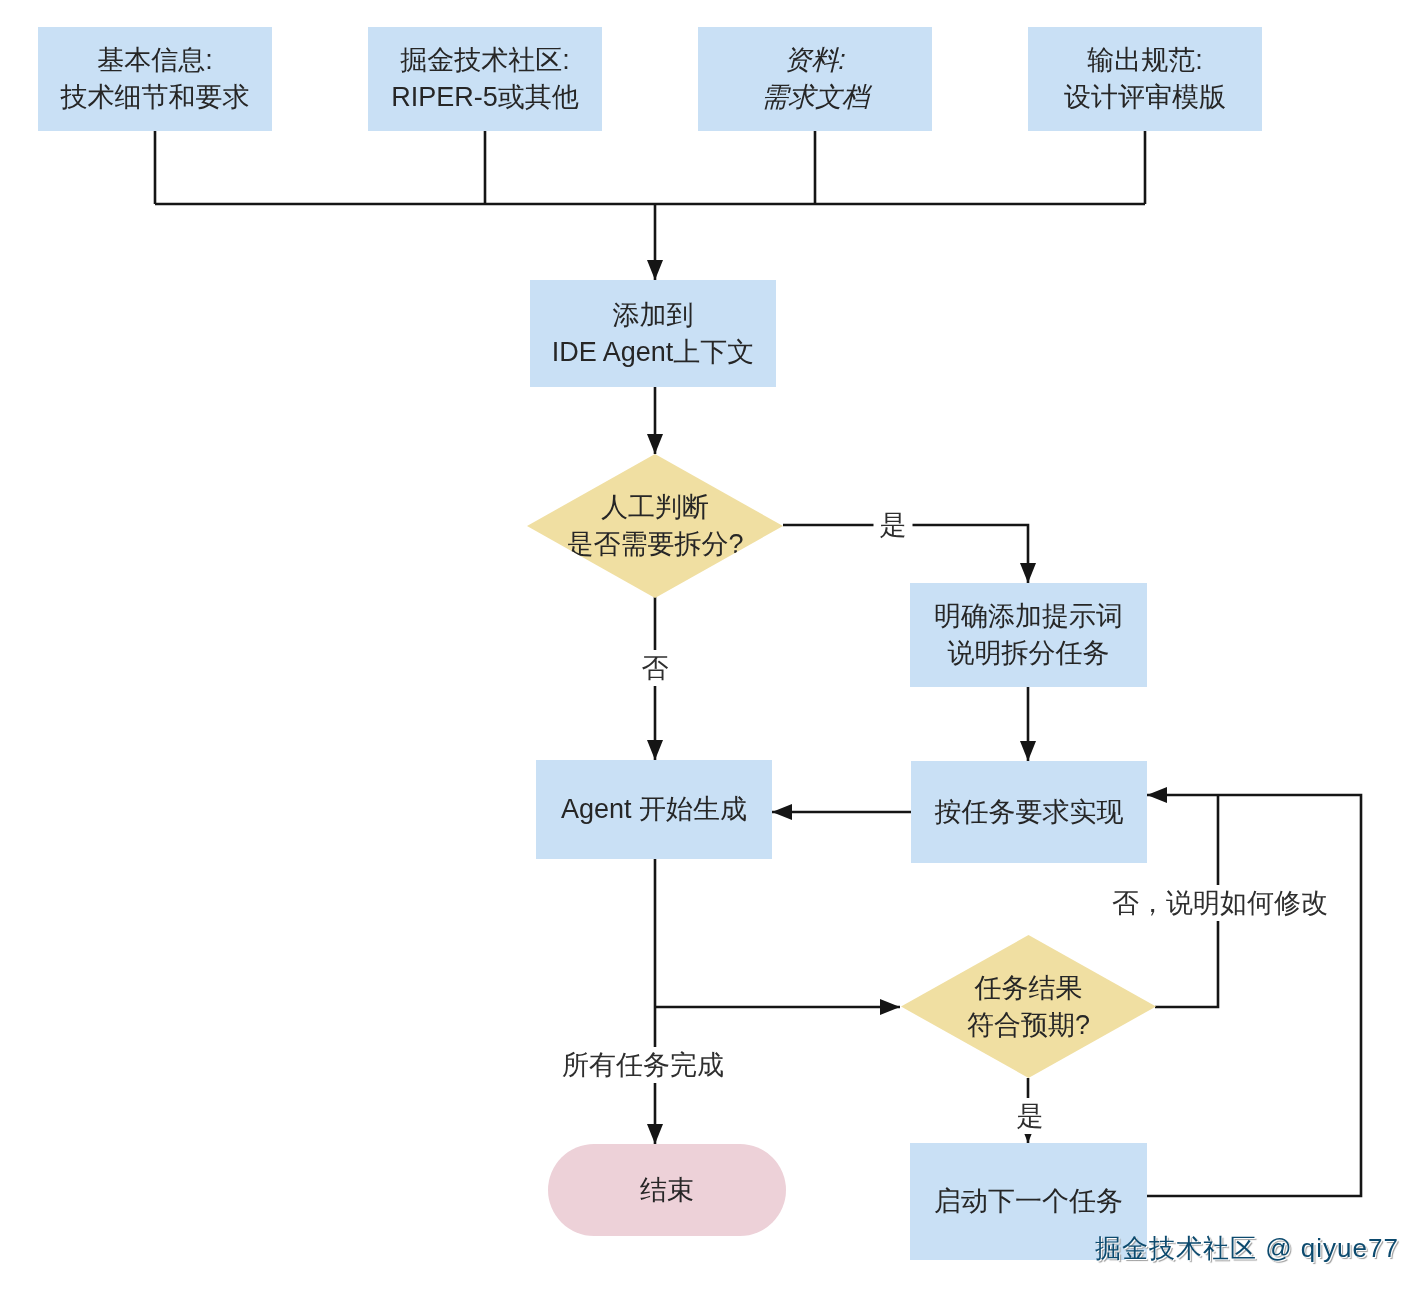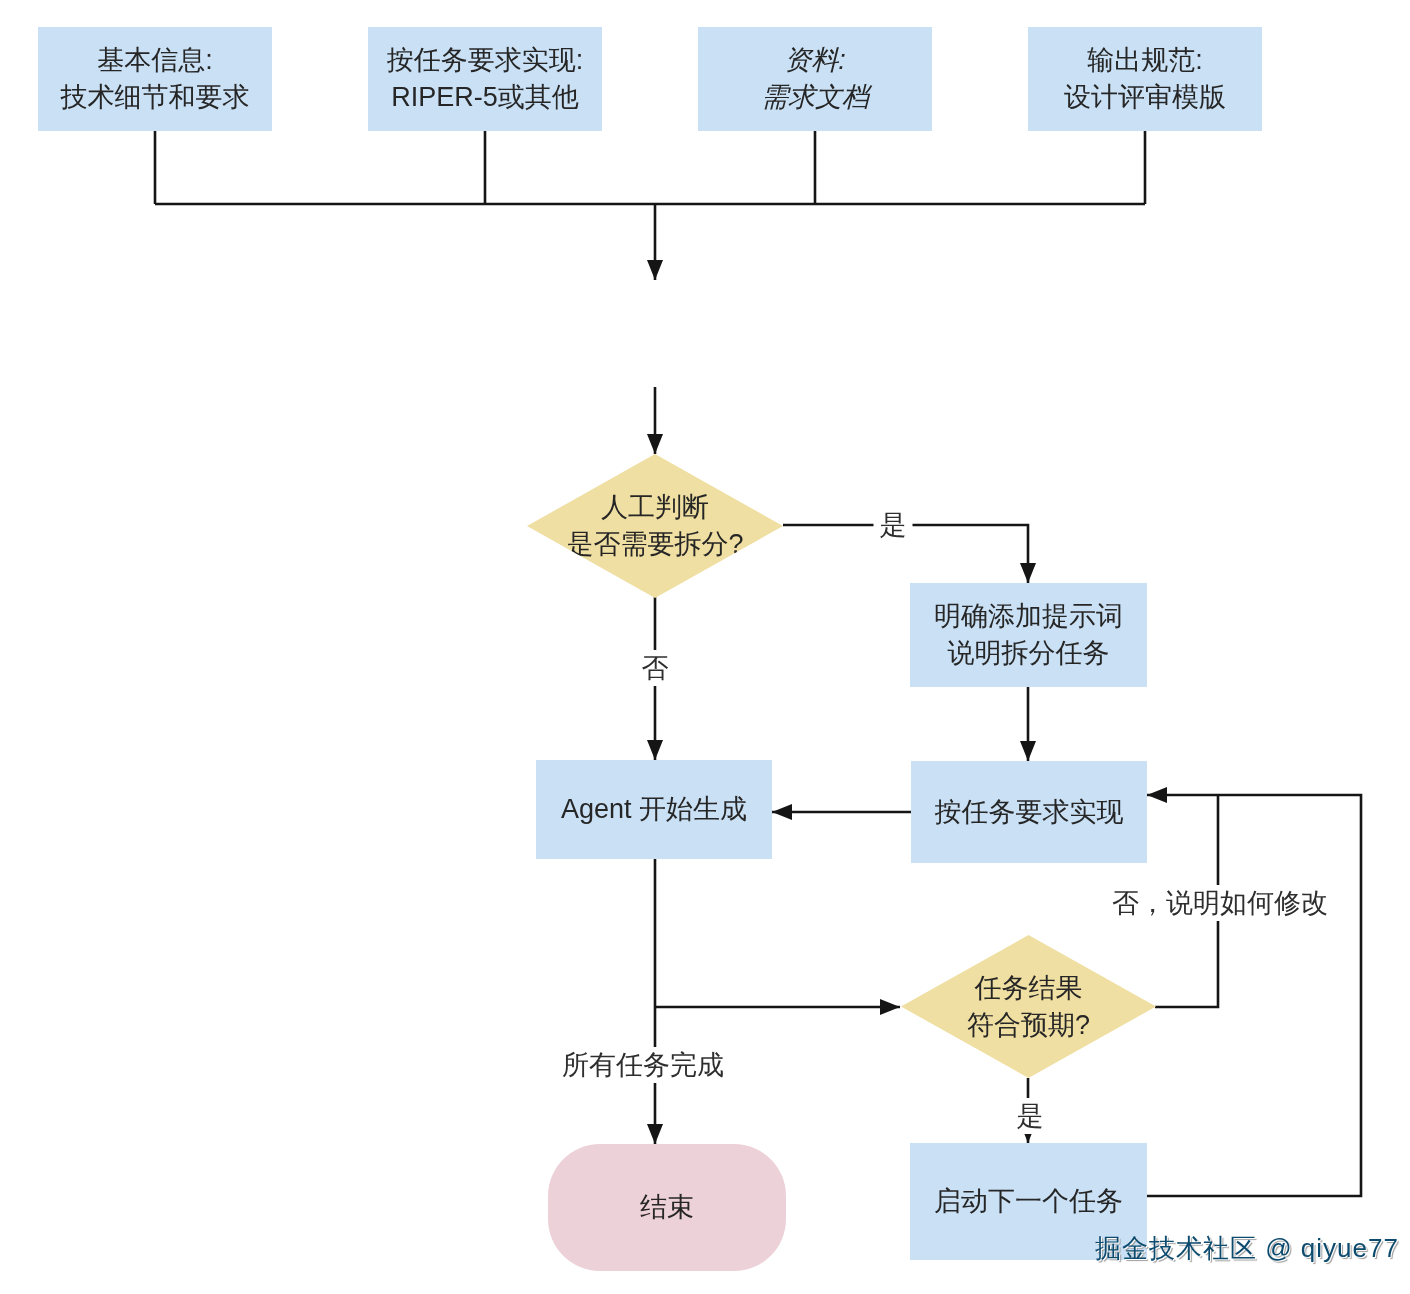--- a/index.html
+++ b/index.html
@@ -69,32 +69,36 @@
     <path d="M655,859 V1144" marker-end="url(#arrow)"></path>
     <path d="M655,1007 H900" marker-end="url(#arrow)"></path>
     <path d="M1028,1078 V1143" marker-end="url(#arrow)"></path>
   </svg>
 
   <div class="node blue" style="left:38px;top:27px;width:234px;height:104px;">
     <span>基本信息:</span>
     <span>技术细节和要求</span>
   </div>
   <div class="node blue" style="left:368px;top:27px;width:234px;height:104px;">
-    <span>按任务要求实现:</span>
+    <span>掘金技术社区:</span>
     <span>RIPER-5或其他</span>
   </div>
   <div class="node blue" style="left:698px;top:27px;width:234px;height:104px;font-style:italic;">
     <span>资料:</span>
     <span>需求文档</span>
   </div>
   <div class="node blue" style="left:1028px;top:27px;width:234px;height:104px;">
     <span>输出规范:</span>
     <span>设计评审模版</span>
   </div>
 
+  <div class="node blue" style="left:530px;top:280px;width:246px;height:107px;">
+    <span>添加到</span>
+    <span>IDE Agent上下文</span>
+  </div>
 
   <div class="node diamond" style="left:527px;top:454px;width:256px;height:144px;">
     <span>人工判断</span>
     <span>是否需要拆分?</span>
   </div>
 
   <div class="node blue" style="left:910px;top:583px;width:237px;height:104px;">
     <span>明确添加提示词</span>
     <span>说明拆分任务</span>
   </div>
@@ -109,21 +113,21 @@
 
   <div class="node diamond" style="left:901px;top:935px;width:255px;height:143px;">
     <span>任务结果</span>
     <span>符合预期?</span>
   </div>
 
   <div class="node blue" style="left:910px;top:1143px;width:237px;height:117px;">
     <span>启动下一个任务</span>
   </div>
 
-  <div class="node end-node" style="left:548px;top:1144px;width:238px;height:127px;">
+  <div class="node end-node" style="left:548px;top:1144px;width:238px;height:92px;">
     <span>结束</span>
   </div>
 
   <div class="elabel" style="left:893px;top:525px;">是</div>
   <div class="elabel" style="left:655px;top:668px;">否</div>
   <div class="elabel" style="left:1220px;top:903px;">
     <div>否，说明如何修改</div>
   </div>
   <div class="elabel" style="left:643px;top:1065px;text-align:right;">所有任务完成</div>
   <div class="elabel" style="left:1030px;top:1116px;">是</div>

